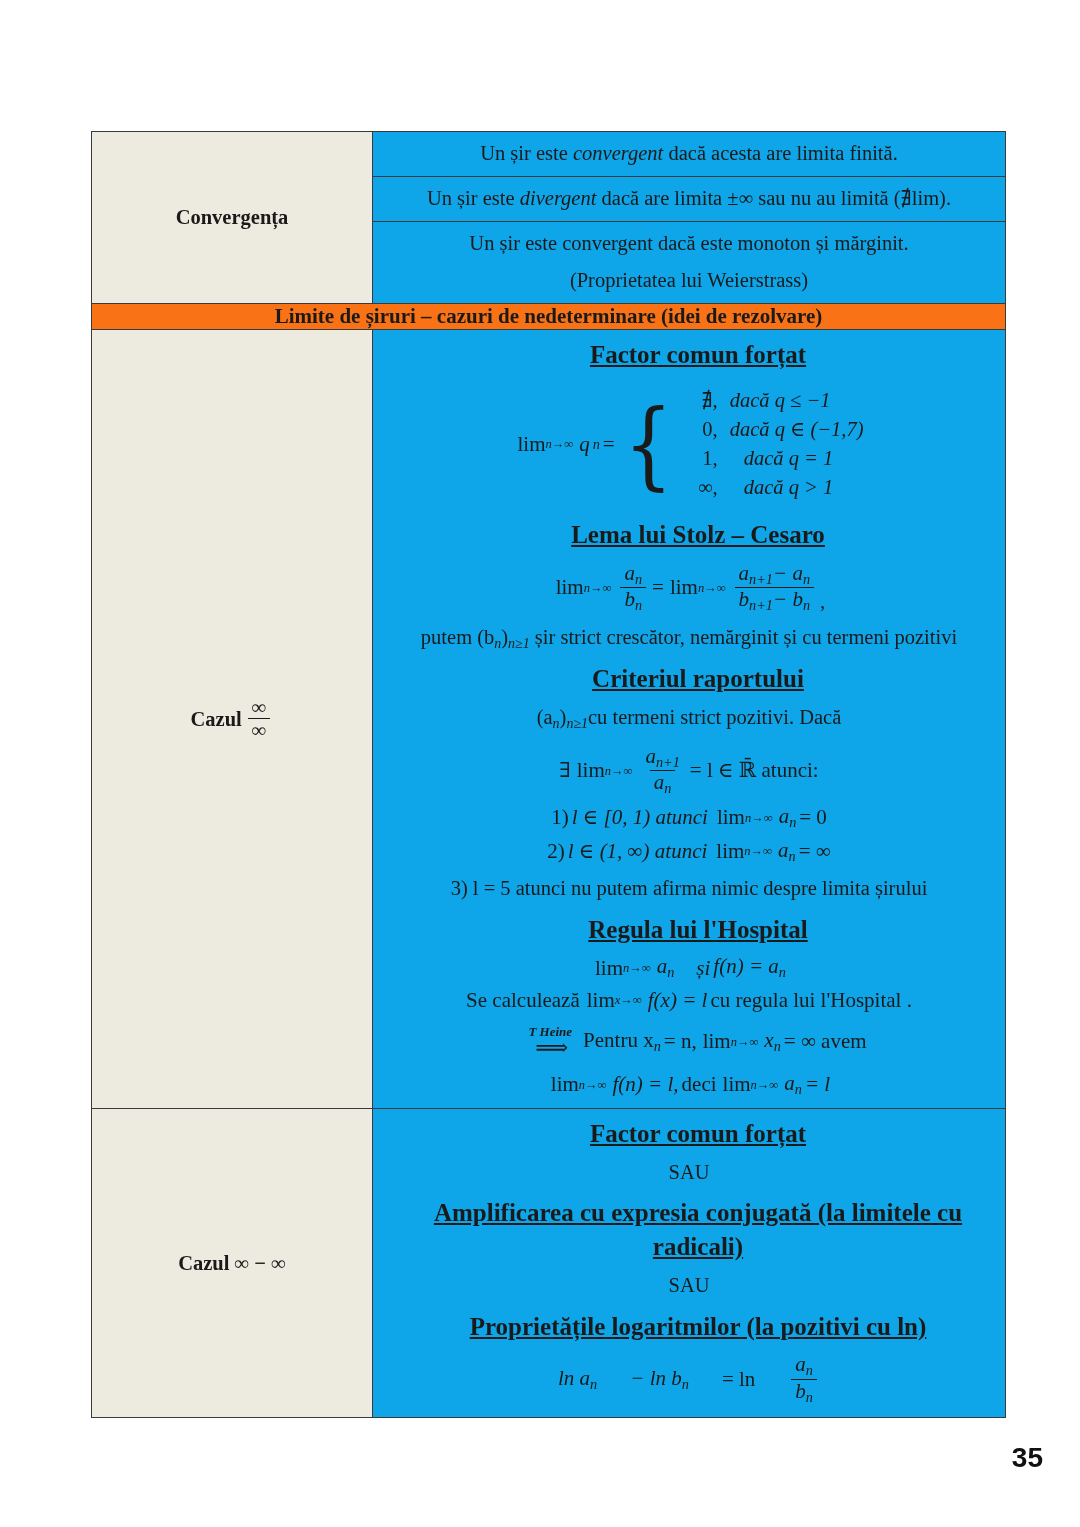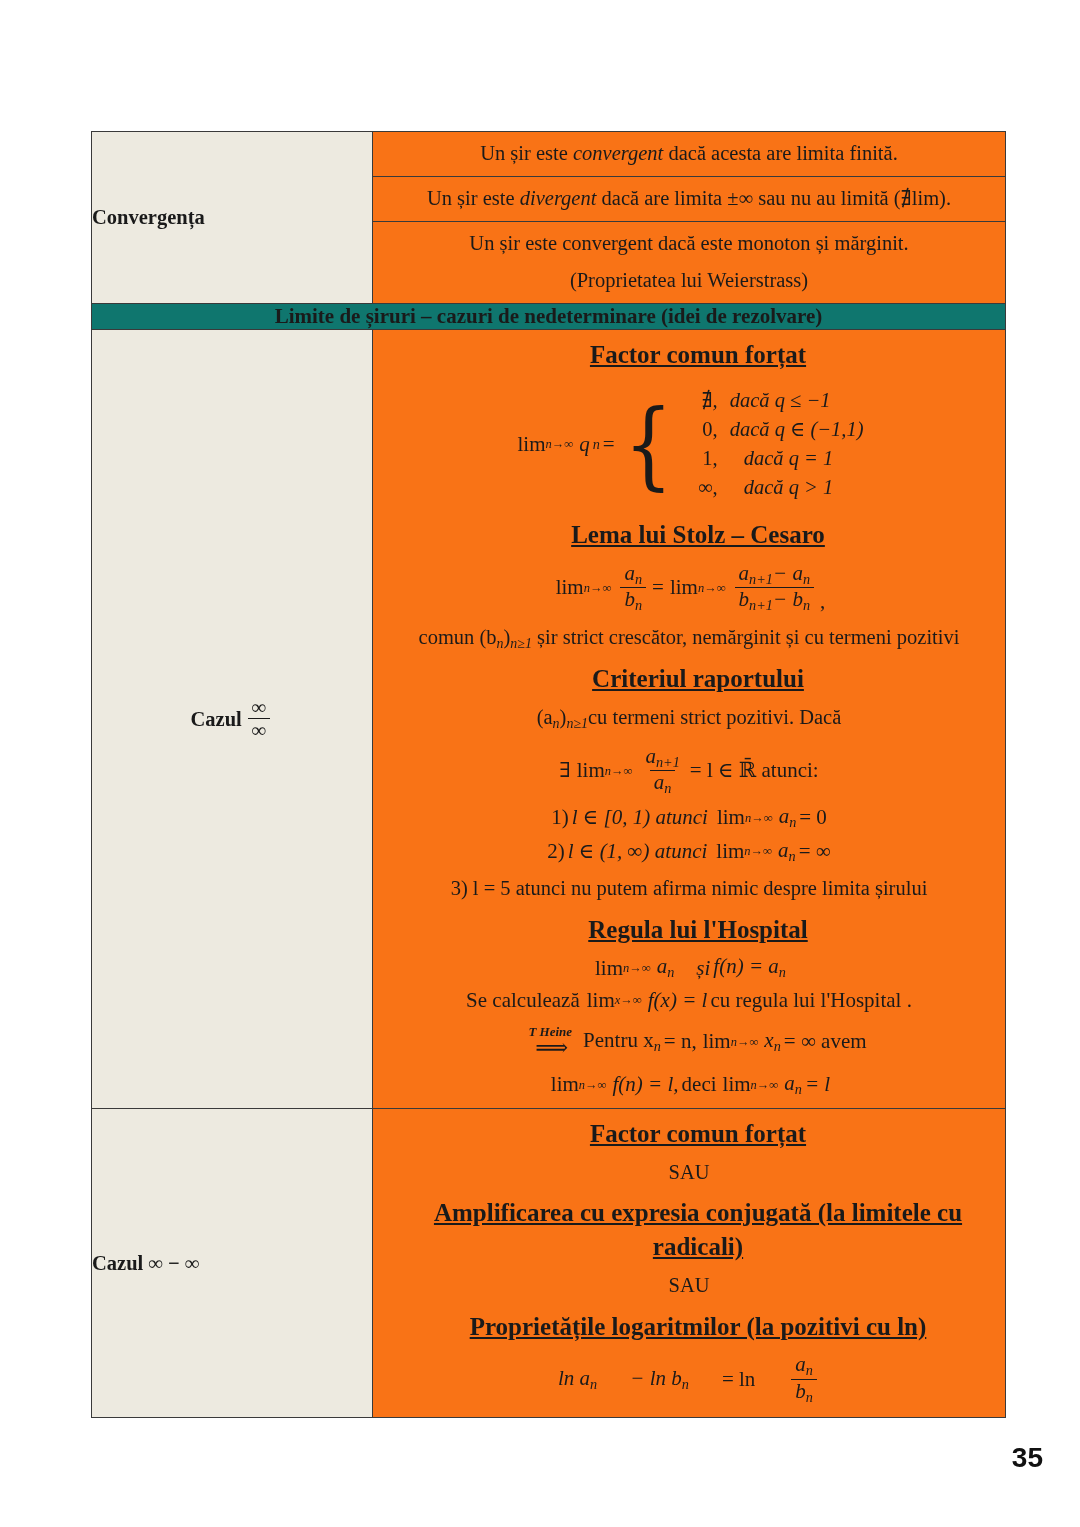--- a/index.html
+++ b/index.html
@@ -32,33 +32,33 @@
     table-layout: fixed;
   }
   table.sheet td {
     border: 1.6px solid #3a3a3a;
     vertical-align: middle;
     padding: 0;
   }
 
   .label-cell {
     background: #edeae0;
-    text-align: left;
+    text-align: center;
     font-weight: bold;
     font-size: 20.5px;
     width: 281px;
   }
   .content-cell {
-    background: #f97316;
+    background: #0ea5e9;
     text-align: center;
     font-size: 20.5px;
     padding: 7px 10px;
   }
   .banner-cell {
-    background: #0f766e;
+    background: #f97316;
     text-align: center;
     font-weight: bold;
     font-size: 21px;
     padding: 9px 6px;
   }
   .hd {
     font-weight: bold;
     font-size: 25px;
     margin: 8px 0 4px 18px;
     line-height: 1.35;
@@ -229,21 +229,21 @@
             <span>=</span>
             <span class="piecewise">
               <span class="brace">{</span>
               <span class="cases">
                 <span class="row">
                     <span class="c1 mi">∄,</span>
                     <span class="c2 mi">dacă q ≤ −1</span>
                   </span>
                 <span class="row">
                     <span class="c1">0,</span>
-                    <span class="c2 mi">dacă q ∈ (−1,1)</span>
+                    <span class="c2 mi">dacă q ∈ (−1,7)</span>
                   </span>
                 <span class="row">
                     <span class="c1">1,</span>
                     <span class="c2 mi" style="padding-left:26px;">dacă q = 1</span>
                   </span>
                 <span class="row">
                     <span class="c1">∞,</span>
                     <span class="c2 mi" style="padding-left:26px;">dacă q &gt; 1</span>
                   </span>
               </span>
@@ -267,21 +267,21 @@
               <span class="bot">n→∞</span>
             </span>
             <span class="frac">
               <span class="num nowrap"><span class="mi">a</span><span class="sub">n+1</span><span class="mi">− a</span><span class="sub">n</span></span>
               <span class="den nowrap"><span class="mi">b</span><span class="sub">n+1</span><span class="mi">− b</span><span class="sub">n</span></span>
             </span>
             <span style="align-self:flex-end;padding-bottom:2px;">,</span>
           </div>
 
           <div class="plain">
-            <span>comun (b</span><span class="sub">n</span><span>)</span><span class="sub">n≥1</span><span> șir strict crescător, nemărginit și cu termeni pozitivi</span>
+            <span>putem (b</span><span class="sub">n</span><span>)</span><span class="sub">n≥1</span><span> șir strict crescător, nemărginit și cu termeni pozitivi</span>
           </div>
 
           <div class="hd">Criteriul raportului</div>
 
           <div class="plain">
             <span>(a</span><span class="sub">n</span><span>)</span><span class="sub">n≥1</span><span>cu termeni strict pozitivi. Dacă</span>
           </div>
 
           <div class="math" style="margin:10px 0;">
             <span>∃</span>

